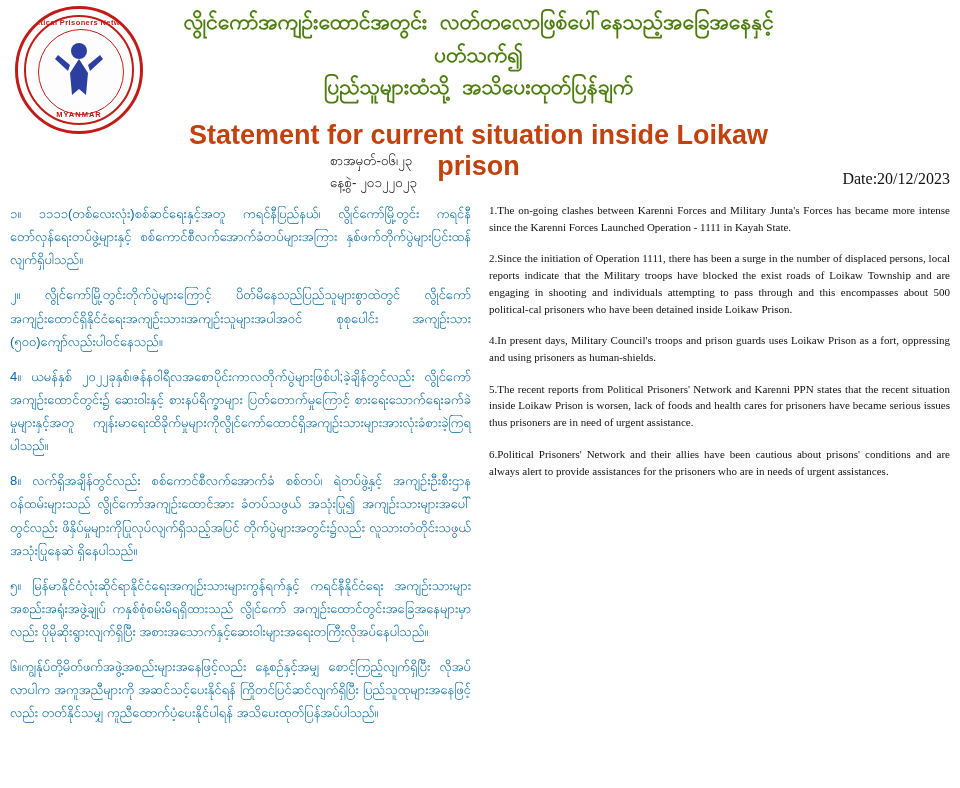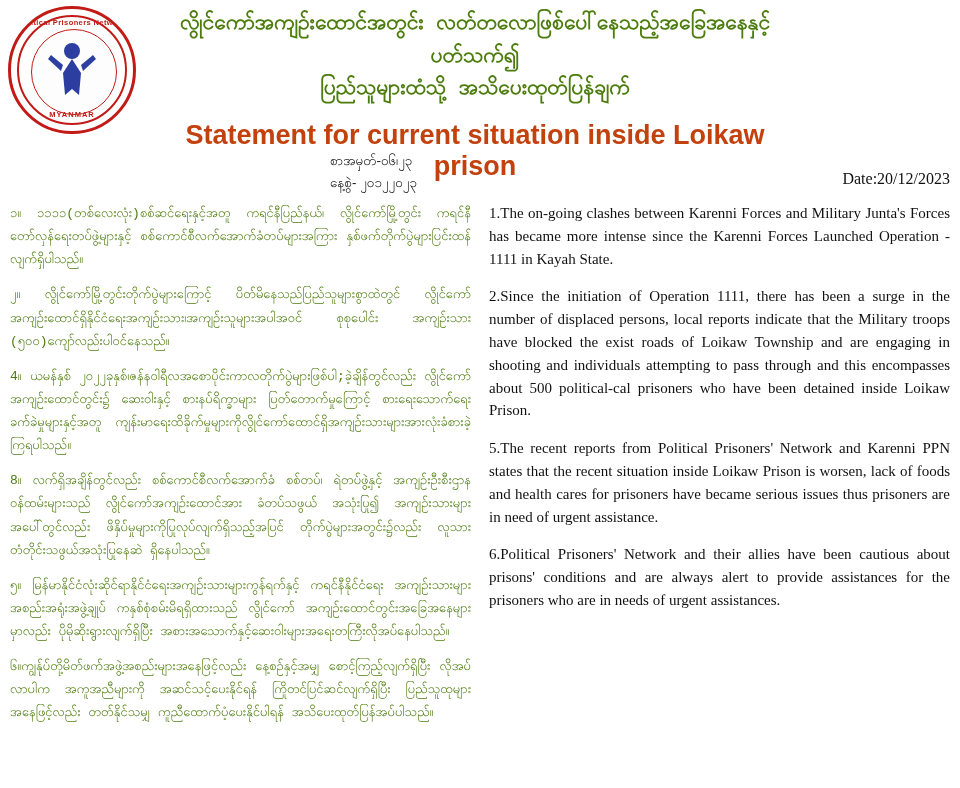--- a/index.html
+++ b/index.html
@@ -18,20 +18,21 @@
     position: relative;
     width: 960px;
     height: 788px;
     box-sizing: border-box;
   }
 
   
   .header {
     position: relative;
     height: 150px;
+    margin-left: 7px;
   }
   .logo-left {
     position: absolute;
     left: 8px;
     top: 6px;
     width: 128px;
     height: 128px;
   }
   .seal {
     position: relative;
@@ -173,30 +174,30 @@
     display: flex;
     padding: 0 10px 0 10px;
     box-sizing: border-box;
     gap: 18px;
   }
   .col {
     flex: 1 1 50%;
     box-sizing: border-box;
   }
   .col-my p {
-    font-family: Liberation Mono, monospace;
+    font-family: Liberation Sans, sans-serif;
     font-size: 13px;
     line-height: 1.78;
     margin: 0 0 12px 0;
     text-align: justify;
-    color: #4d7c0f;
+    color: #0369a1;
   }
   .col-en p {
     font-family: "Liberation Serif", serif;
-    font-size: 15px;
+    font-size: 11px;
     line-height: 1.52;
     margin: 0 0 15px 0;
     text-align: justify;
     color: #111;
   }
 </style>
 </head>
 <body>
 
 <div class="page">
@@ -241,18 +242,19 @@
       <p>၂။ လွိုင်ကော်မြို့တွင်းတိုက်ပွဲများကြောင့် ပိတ်မိနေသည်ပြည်သူများစွာထဲတွင် လွိုင်ကော်အကျဉ်းထောင်ရှိနိုင်ငံရေးအကျဉ်းသား၊အကျဉ်းသူများအပါအဝင် စုစုပေါင်း အကျဉ်းသား (၅၀၀)ကျော်လည်းပါဝင်နေသည်။</p>
       <p>4။ ယမန်နှစ် ၂၀၂၂ခုနှစ်၊ဇန်နဝါရီလအစောပိုင်းကာလတိုက်ပွဲများဖြစ်ပါ;ခဲ့ချိန်တွင်လည်း လွိုင်ကော်အကျဉ်းထောင်တွင်း၌ ဆေးဝါးနှင့် စားနပ်ရိက္ခာများ ပြတ်တောက်မှုကြောင့် စားရေးသောက်ရေးခက်ခဲမှုများနှင့်အတူ ကျန်းမာရေးထိခိုက်မှုများကိုလွိုင်ကော်ထောင်ရှိအကျဉ်းသားများအားလုံးခံစားခဲ့ကြရပါသည်။</p>
       <p>8။ လက်ရှိအချိန်တွင်လည်း စစ်ကောင်စီလက်အောက်ခံ စစ်တပ်၊ ရဲတပ်ဖွဲ့နှင့် အကျဉ်းဦးစီးဌာနဝန်ထမ်းများသည် လွိုင်ကော်အကျဉ်းထောင်အား ခံတပ်သဖွယ် အသုံးပြု၍ အကျဉ်းသားများအပေါ်တွင်လည်း ဖိနှိပ်မှုများကိုပြုလုပ်လျက်ရှိသည့်အပြင် တိုက်ပွဲများအတွင်း၌လည်း လူသားတံတိုင်းသဖွယ်အသုံးပြုနေဆဲ ရှိနေပါသည်။</p>
       <p>၅။ မြန်မာနိုင်ငံလုံးဆိုင်ရာနိုင်ငံရေးအကျဉ်းသားများကွန်ရက်နှင့် ကရင်နီနိုင်ငံရေး အကျဉ်းသားများအစည်းအရုံးအဖွဲ့ချုပ် ကနှစ်စုံစမ်းမိရရှိထားသည် လွိုင်ကော် အကျဉ်းထောင်တွင်းအခြေအနေများမှာလည်း ပိုမိုဆိုးရွားလျက်ရှိပြီး အစားအသောက်နှင့်ဆေးဝါးများအရေးတကြီးလိုအပ်နေပါသည်။</p>
       <p>၆။ကျွန်ုပ်တို့မိတ်ဖက်အဖွဲ့အစည်းများအနေဖြင့်လည်း နေ့စဉ်နှင့်အမျှ စောင့်ကြည့်လျက်ရှိပြီး လိုအပ်လာပါက အကူအညီများကို အဆင်သင့်ပေးနိုင်ရန် ကြိုတင်ပြင်ဆင်လျက်ရှိပြီး ပြည်သူထုများအနေဖြင့်လည်း တတ်နိုင်သမျှ ကူညီထောက်ပံ့ပေးနိုင်ပါရန် အသိပေးထုတ်ပြန်အပ်ပါသည်။</p>
     </div>
 
     <div class="col col-en">
       <p>1.The on-going clashes between Karenni Forces and Military Junta's Forces has became more intense since the Karenni Forces Launched Operation - 1111 in Kayah State.</p>
       <p>2.Since the initiation of Operation 1111, there has been a surge in the number of displaced persons, local reports indicate that the Military troops have blocked the exist roads of Loikaw Township and are engaging in shooting and individuals attempting to pass through and this encompasses about 500 political-cal prisoners who have been detained inside Loikaw Prison.</p>
+      <p>4.In present days, Military Council's troops and prison guards uses Loikaw Prison as a fort, oppressing and using prisoners as human-shields.</p>
       <p>5.The recent reports from Political Prisoners' Network and Karenni PPN states that the recent situation inside Loikaw Prison is worsen, lack of foods and health cares for prisoners have became serious issues thus prisoners are in need of urgent assistance.</p>
       <p>6.Political Prisoners' Network and their allies have been cautious about prisons' conditions and are always alert to provide assistances for the prisoners who are in needs of urgent assistances.</p>
     </div>
 
   </div>
 </div>
 
 </body></html>

